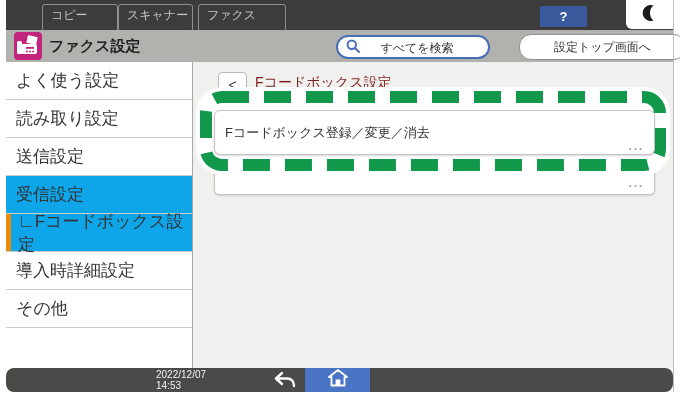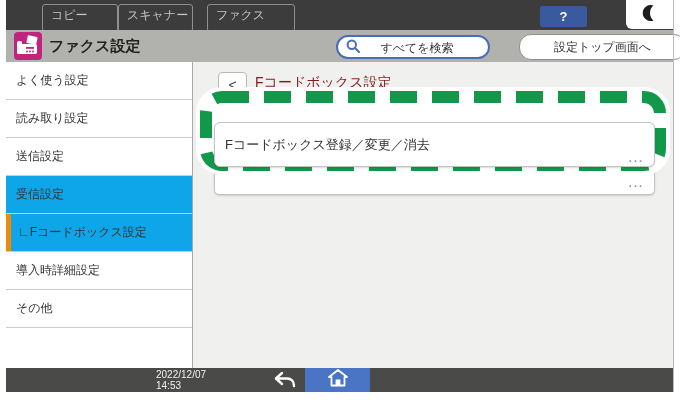--- a/index.html
+++ b/index.html
@@ -7,21 +7,21 @@
   body { font-family:"Liberation Sans","DejaVu Sans",sans-serif; background:#ffffff; position:relative; overflow:hidden; }
 
   .stage { position:absolute; left:0; top:0; width:680px; height:400px; background:#ffffff; }
 
   
   .topbar { position:absolute; left:6px; top:0; width:667px; height:30px; background:#3c3c3c; }
   .fn-tab { position:absolute; top:4px; height:28px; border:1px solid #8f8f8f; border-radius:3px;
             color:#c6c6c6; font-size:12px; line-height:20px; padding-left:8px; cursor:pointer; }
   .fn-tab.t1 { left:36px;  width:76px; }
   .fn-tab.t2 { left:112px; width:75px; }
-  .fn-tab.t3 { left:201px; width:88px; }
+  .fn-tab.t3 { left:192px; width:88px; }
   .help-btn { position:absolute; left:534px; top:6px; width:47px; height:21px; background:#3a5a9e;
               border-radius:2px; color:#ffffff; font-size:13px; font-weight:bold; text-align:center;
               line-height:21px; cursor:pointer; }
   .moon-box { position:absolute; right:0; top:0; width:47px; height:29px; background:#ffffff;
               border-bottom-left-radius:6px; display:flex; align-items:center; justify-content:center; cursor:pointer; }
 
   
   .appbar { position:absolute; left:6px; top:30px; width:667px; height:40px; background:#b1b1ae; }
   .fax-icon { position:absolute; left:8px; top:2px; width:28px; height:28px; }
   .app-title { position:absolute; left:43px; top:0; height:32px; line-height:32px;
@@ -31,47 +31,47 @@
                  padding:0 8px; cursor:pointer; }
   .search-pill .lbl { flex:1; text-align:center; font-size:12px; color:#333333; padding-right:6px; }
   .top-screen-btn { position:absolute; left:513px; top:4px; width:167px; height:26px; background:#ffffff;
                     border:1px solid #8f8f8f; border-radius:12px; font-size:12px; color:#333333;
                     text-align:center; line-height:24px; cursor:pointer; }
 
   
   .sidebar { position:absolute; left:6px; top:62px; width:187px; height:306px; background:#ffffff;
              border-right:1px solid #a9a9a7; }
   .side-item { position:relative; height:38px; border-bottom:1px solid #ccccca; display:flex;
-               align-items:center; padding-left:10px; font-size:12px; color:#333333; cursor:pointer; }
+               align-items:center; padding-left:10px; font-size:17px; color:#333333; cursor:pointer; }
   .side-item.selected { background:#0ea5e9; }
   .side-item.accent::before { content:""; position:absolute; left:0; top:0; bottom:0; width:5px; background:#ec8a0a; }
   .side-item.accent { padding-left:12px; }
 
   
   .main { position:absolute; left:193px; top:62px; width:480px; height:306px; background:#f0f0ee; }
   .back-btn { position:absolute; left:25px; top:10px; width:29px; height:26px; background:#ffffff;
               border:1px solid #b9b9b9; border-radius:4px; font-size:14px; color:#444444;
               text-align:center; line-height:24px; z-index:1; cursor:pointer; }
   .main-title { position:absolute; left:62px; top:12px; font-size:14px; color:#7f1d1d; z-index:1; }
 
   .setting-btn { position:absolute; background:#ffffff; border:1px solid #c3c3c1; border-radius:6px;
                  box-shadow:0 1px 2px rgba(0,0,0,0.15); cursor:pointer; }
   .setting-btn .btn-label { position:absolute; left:10px; top:0; bottom:0; display:flex;
                             align-items:center; font-size:13px; color:#333333; }
   .setting-btn .more-dots { position:absolute; right:10px; font-size:11px; font-weight:bold;
                             letter-spacing:2px; color:#8c8c8c; }
   .btn-secondary { left:21px; top:100px; width:441px; height:33px; z-index:2; border-radius:5px; }
   .btn-secondary .more-dots { bottom:5px; }
-  .btn-primary { left:21px; top:48px; width:441px; height:45px; z-index:4;margin-top:12px; }
+  .btn-primary { left:21px; top:48px; width:441px; height:45px; z-index:4; }
   .btn-primary .more-dots { bottom:2px; }
 
   .annotation { position:absolute; left:1px; top:23px; width:479px; height:92px; z-index:3; pointer-events:none; }
 
   
-  .bottombar { position:absolute; left:6px; top:368px; width:667px; height:24px; background:#4a4a48; }
+  .bottombar { position:absolute; left:6px; top:368px; width:667px; height:24px; background:#4a4a48;border-radius:8px; }
   .datetime { position:absolute; left:150px; top:1px; color:#f2f2f2; font-size:10px; line-height:11px; }
   .nav-back { position:absolute; left:266px; top:2px; width:28px; height:20px; cursor:pointer; }
   .home-btn { position:absolute; left:299px; top:0; width:65px; height:24px; background:#4a74c4;
               display:flex; align-items:center; justify-content:center; cursor:pointer; }
 
   .right-edge { position:absolute; left:673px; top:0; width:1px; height:392px; background:#bcbcba; }
 </style>
 </head>
 <body>
 

